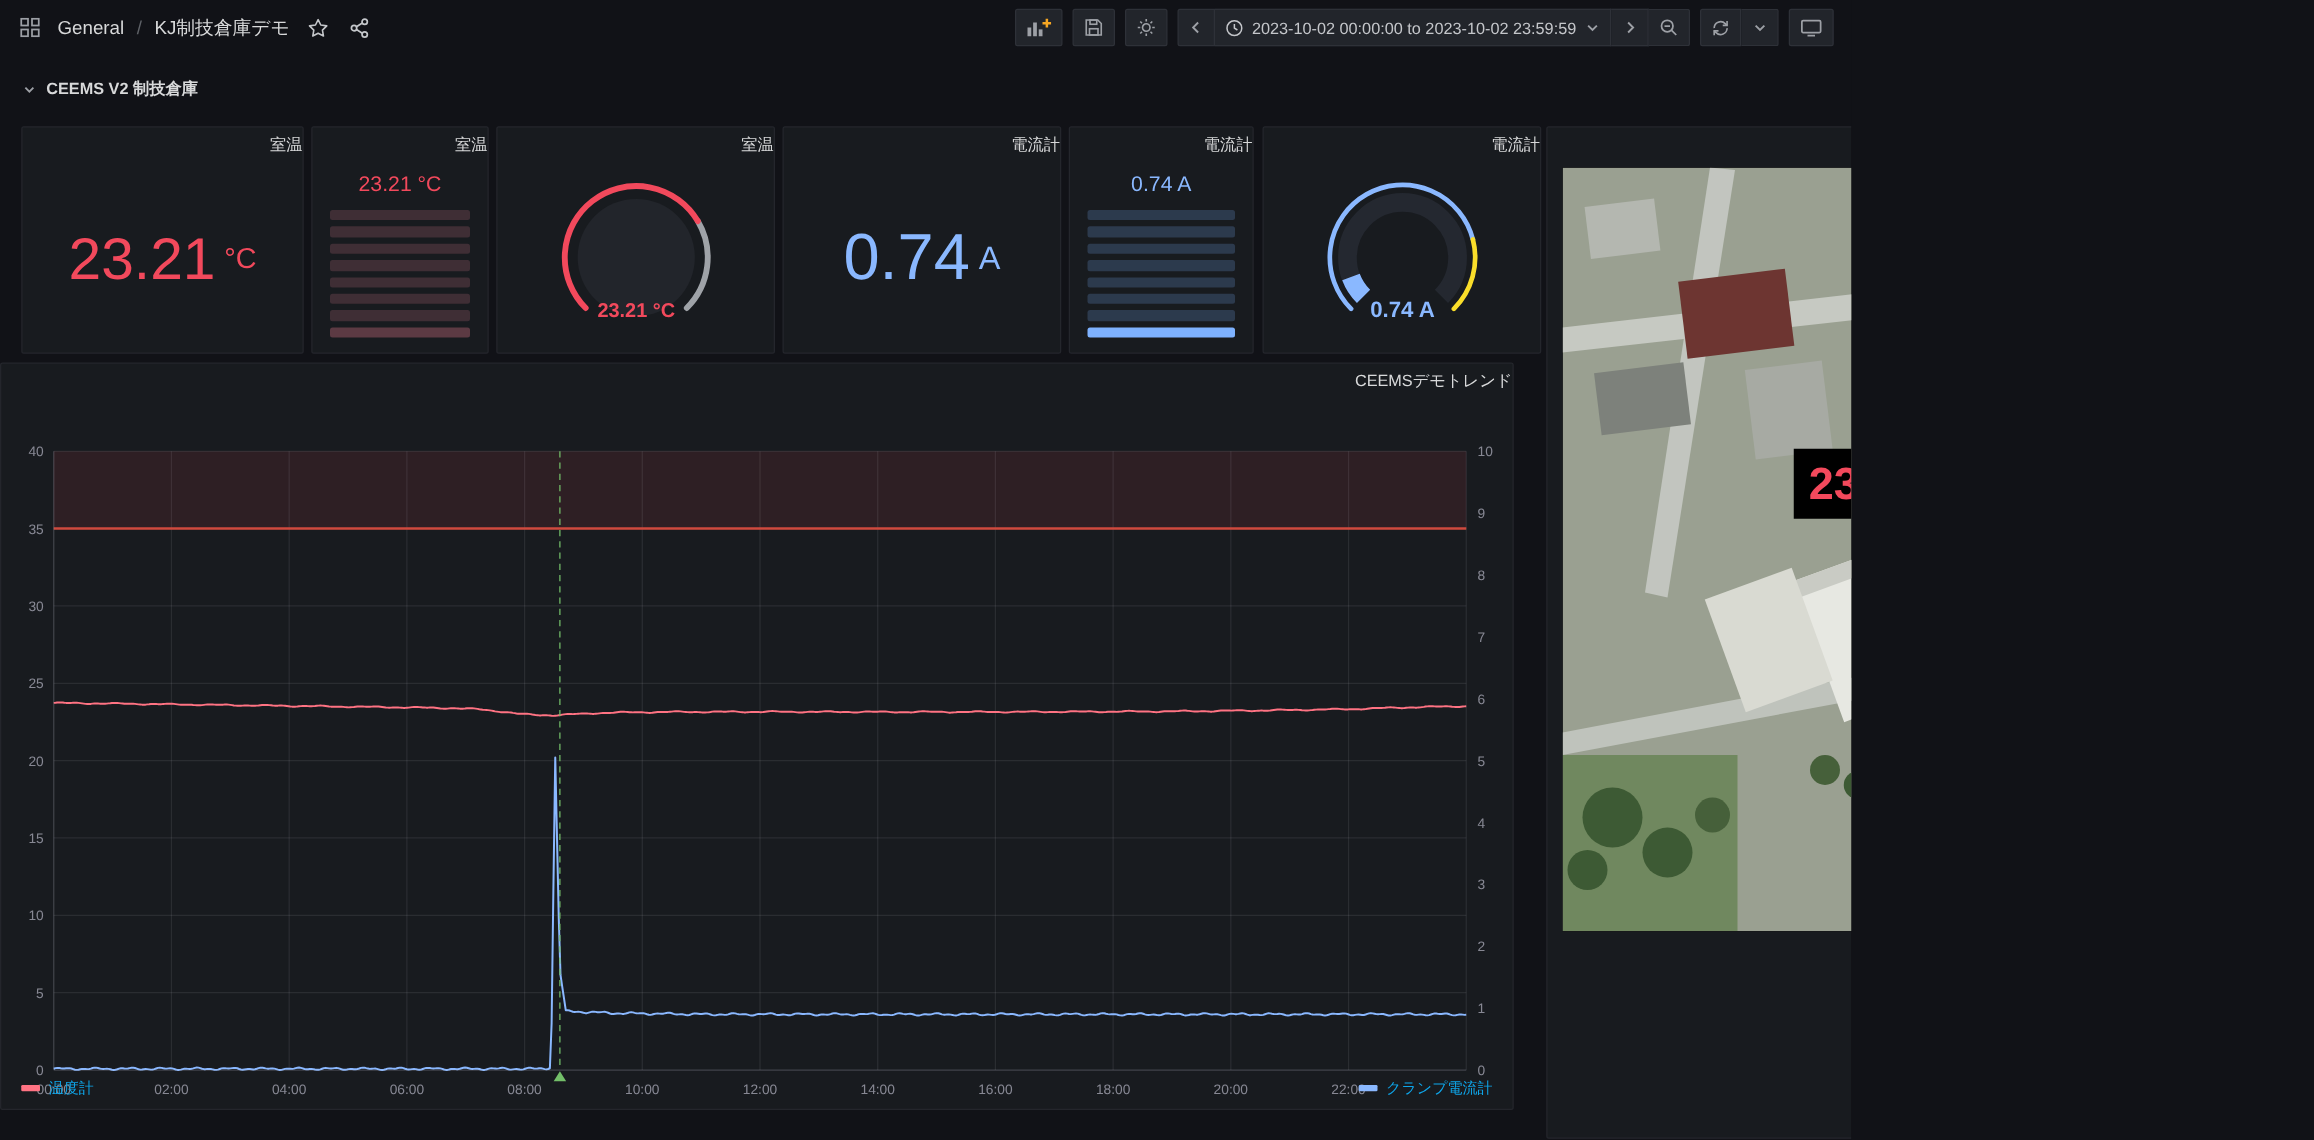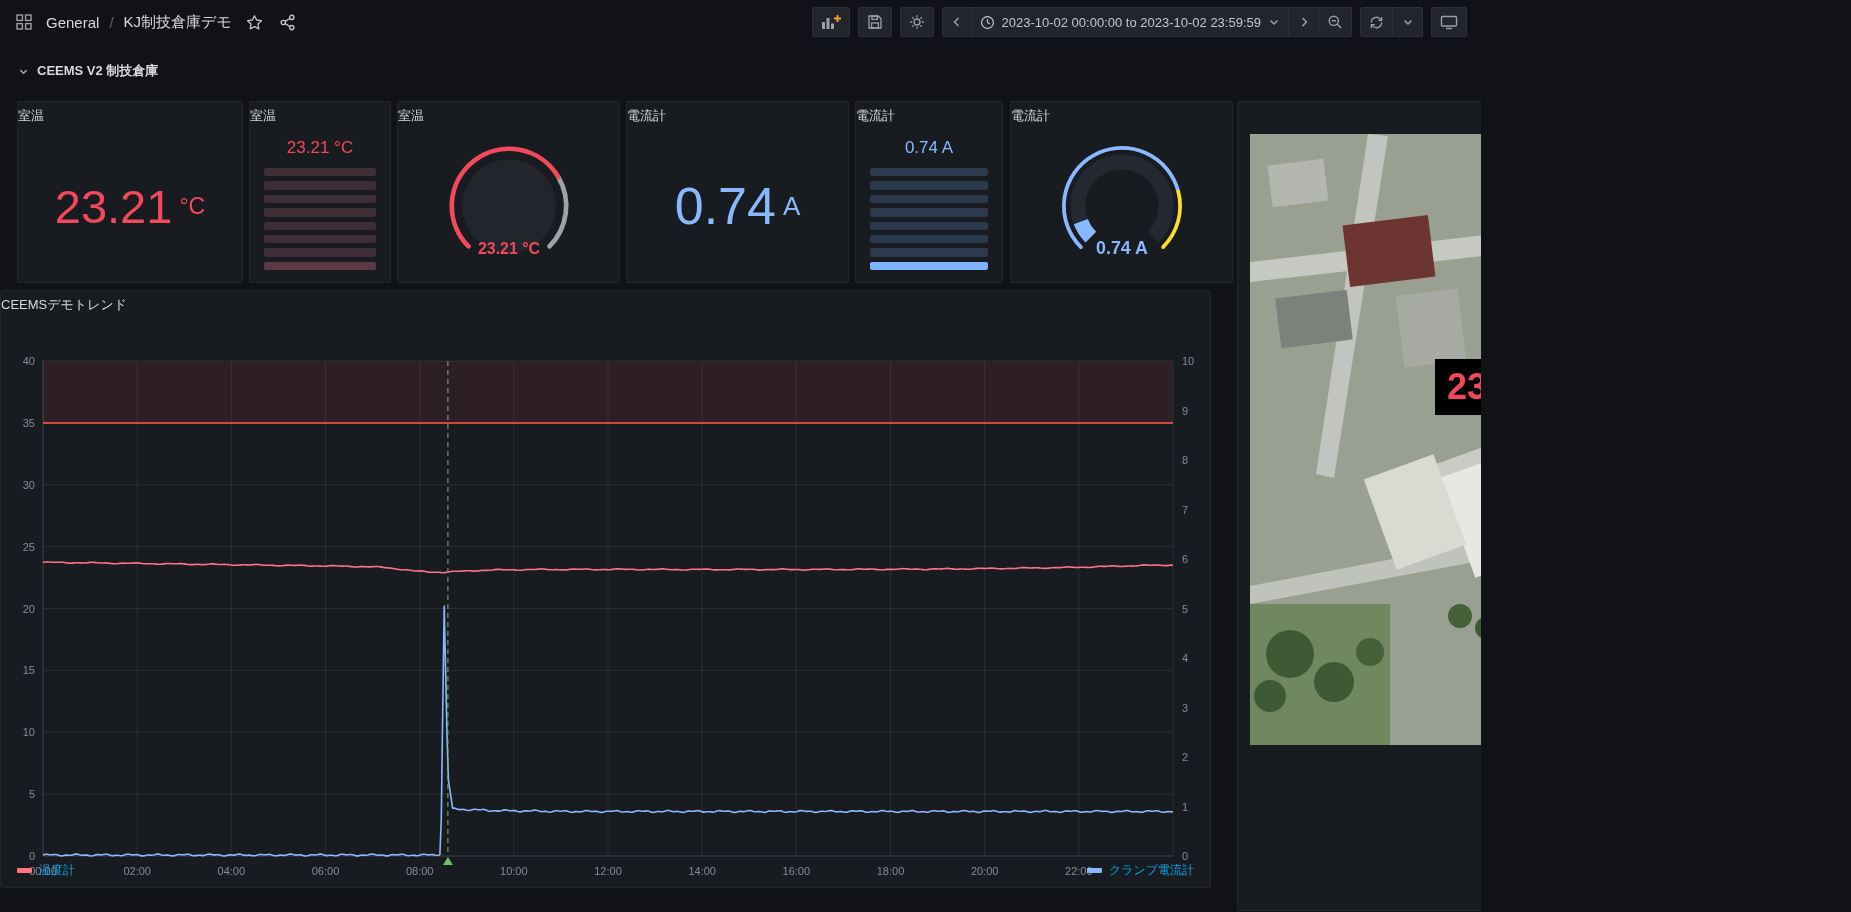--- a/index.html
+++ b/index.html
@@ -23,21 +23,21 @@
   .tgroup .tbtn:last-child { border-radius:0 2px 2px 0; }
   .time-text { font-size:13px; color:#c4c6ca; white-space:nowrap; }
   svg.ico { display:block; }
 
   
   .row-header { position:absolute; left:18px; top:62px; display:flex; align-items:center; gap:8px; cursor:pointer;justify-content:flex-end; }
   .row-title { font-size:13px; font-weight:bold; color:#d8d9da; }
 
   
   .panel { position:absolute; background:#181b1f; border:1px solid #24262c; border-radius:2px; }
-  .panel-title { margin:0; height:28px; line-height:28px; text-align:left; font-size:13px; font-weight:500; color:#d8d9da; cursor:pointer; white-space:nowrap; overflow:hidden; }
+  .panel-title { margin:0; height:28px; line-height:28px; text-align:right; font-size:13px; font-weight:500; color:#d8d9da; cursor:pointer; white-space:nowrap; overflow:hidden; }
   .panel-body { position:relative; height:calc(100% - 28px); }
 
   
   .stat-value { height:100%; display:flex; align-items:center; justify-content:center; }
   .stat-num { font-weight:500; line-height:1; }
   .stat-unit { font-weight:500; margin-left:7px; }
   .stat-lg .stat-num { font-size:47px; }
   .stat-lg .stat-unit { font-size:23px; }
   .stat-xl .stat-num { font-size:52px; }
   .stat-xl .stat-unit { font-size:26px; }

